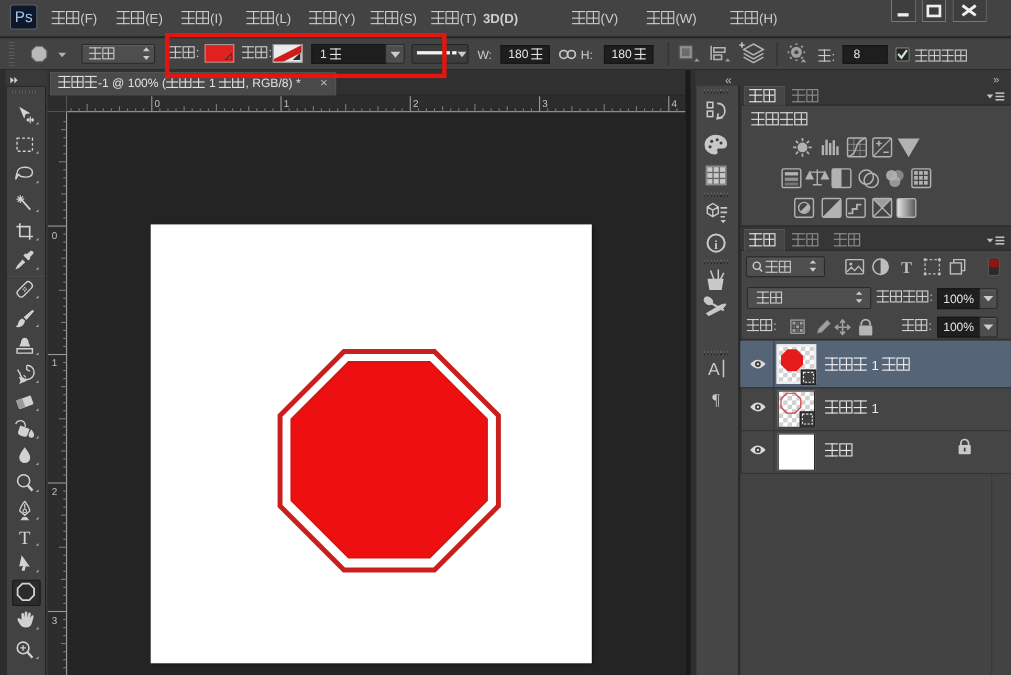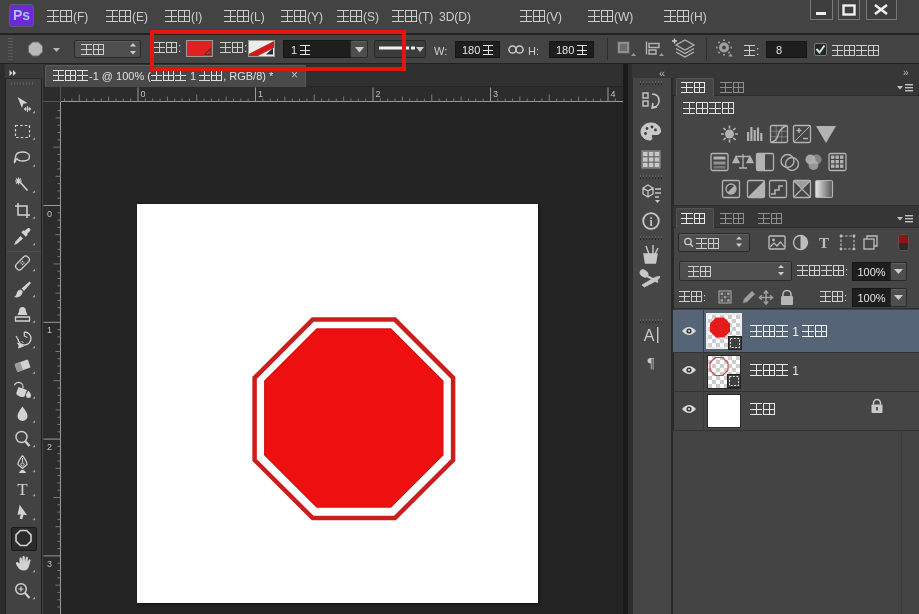--- a/index.html
+++ b/index.html
@@ -14,29 +14,29 @@
  background-size:100% 1px,1px 100%;background-position:0 50%,50% 0;}
 .fld{position:absolute;background:#1e1e1e;border:1px solid #161616;color:#e4e4e4;font-size:11px;
  line-height:14px;overflow:hidden;white-space:nowrap}
 .dd{position:absolute;background:#4e4e4e;border:1px solid #2a2a2a;border-radius:2px;
  box-shadow:inset 0 1px 0 #5f5f5f;color:#dcdcdc;font-size:11px;white-space:nowrap;overflow:hidden}
 .sep{position:absolute;width:1px;background:#2e2e2e}
 </style></head>
 <body>
 <div id="root">
 <div class="a" style="left:0px;top:0px;width:919px;height:35px;background:#434343;border-bottom:2px solid #232323"></div>
-    <div class="a" style="left:9px;top:4px;width:25px;height:23px;background:#6d28d9;border:1px solid #55616b;border-radius:3px;color:#a3c6e8;font-weight:bold;font-size:14px;text-align:center;line-height:21px">Ps</div>
+    <div class="a" style="left:9px;top:4px;width:25px;height:23px;background:#0f172a;border:1px solid #55616b;border-radius:3px;color:#a3c6e8;font-weight:normal;font-size:14px;text-align:center;line-height:21px">Ps</div>
     <div class="t" style="left:47px;top:10px;"><i class="k" style="width:12px;height:12px"></i><i class="k q" style="width:12px;height:12px"></i>(F)</div>
     <div class="t" style="left:106px;top:10px;"><i class="k" style="width:12px;height:12px"></i><i class="k q" style="width:12px;height:12px"></i>(E)</div>
     <div class="t" style="left:165px;top:10px;"><i class="k" style="width:12px;height:12px"></i><i class="k q" style="width:12px;height:12px"></i>(I)</div>
     <div class="t" style="left:224px;top:10px;"><i class="k" style="width:12px;height:12px"></i><i class="k q" style="width:12px;height:12px"></i>(L)</div>
     <div class="t" style="left:281px;top:10px;"><i class="k" style="width:12px;height:12px"></i><i class="k q" style="width:12px;height:12px"></i>(Y)</div>
     <div class="t" style="left:337px;top:10px;"><i class="k" style="width:12px;height:12px"></i><i class="k q" style="width:12px;height:12px"></i>(S)</div>
     <div class="t" style="left:392px;top:10px;"><i class="k" style="width:12px;height:12px"></i><i class="k q" style="width:12px;height:12px"></i>(T)</div>
-    <div class="t" style="left:439px;top:10px;">3D(D)</div>
+    <div class="t" style="left:439px;top:10px;font-weight:bold;">3D(D)</div>
     <div class="t" style="left:520px;top:10px;"><i class="k" style="width:12px;height:12px"></i><i class="k q" style="width:12px;height:12px"></i>(V)</div>
     <div class="t" style="left:588px;top:10px;"><i class="k" style="width:12px;height:12px"></i><i class="k q" style="width:12px;height:12px"></i>(W)</div>
     <div class="t" style="left:664px;top:10px;"><i class="k" style="width:12px;height:12px"></i><i class="k q" style="width:12px;height:12px"></i>(H)</div>
     <div class="a" style="left:810px;top:0px;width:23px;height:20px;background:#3e3e3e;border:1px solid #787878;border-top:none;border-radius:0 0 1px 1px"></div>
     <div class="a" style="left:838px;top:0px;width:22px;height:20px;background:#3e3e3e;border:1px solid #787878;border-top:none;border-radius:0 0 1px 1px"></div>
     <div class="a" style="left:866px;top:0px;width:31px;height:20px;background:#3e3e3e;border:1px solid #787878;border-top:none;border-radius:0 0 1px 1px"></div>
     <div class="a" style="left:0px;top:35px;width:919px;height:29px;background:#434343;border-bottom:1px solid #222"></div>
     <div class="a" style="left:8px;top:38px;width:5px;height:23px;background:repeating-linear-gradient(#5c5c5c 0 1px,transparent 1px 3px)"></div>
     <div class="dd" style="left:74px;top:40px;width:67px;height:18px;"></div>
     <div class="t" style="left:81px;top:43px;font-size:11px"><i class="k" style="width:11px;height:11px"></i><i class="k q" style="width:11px;height:11px"></i></div>

